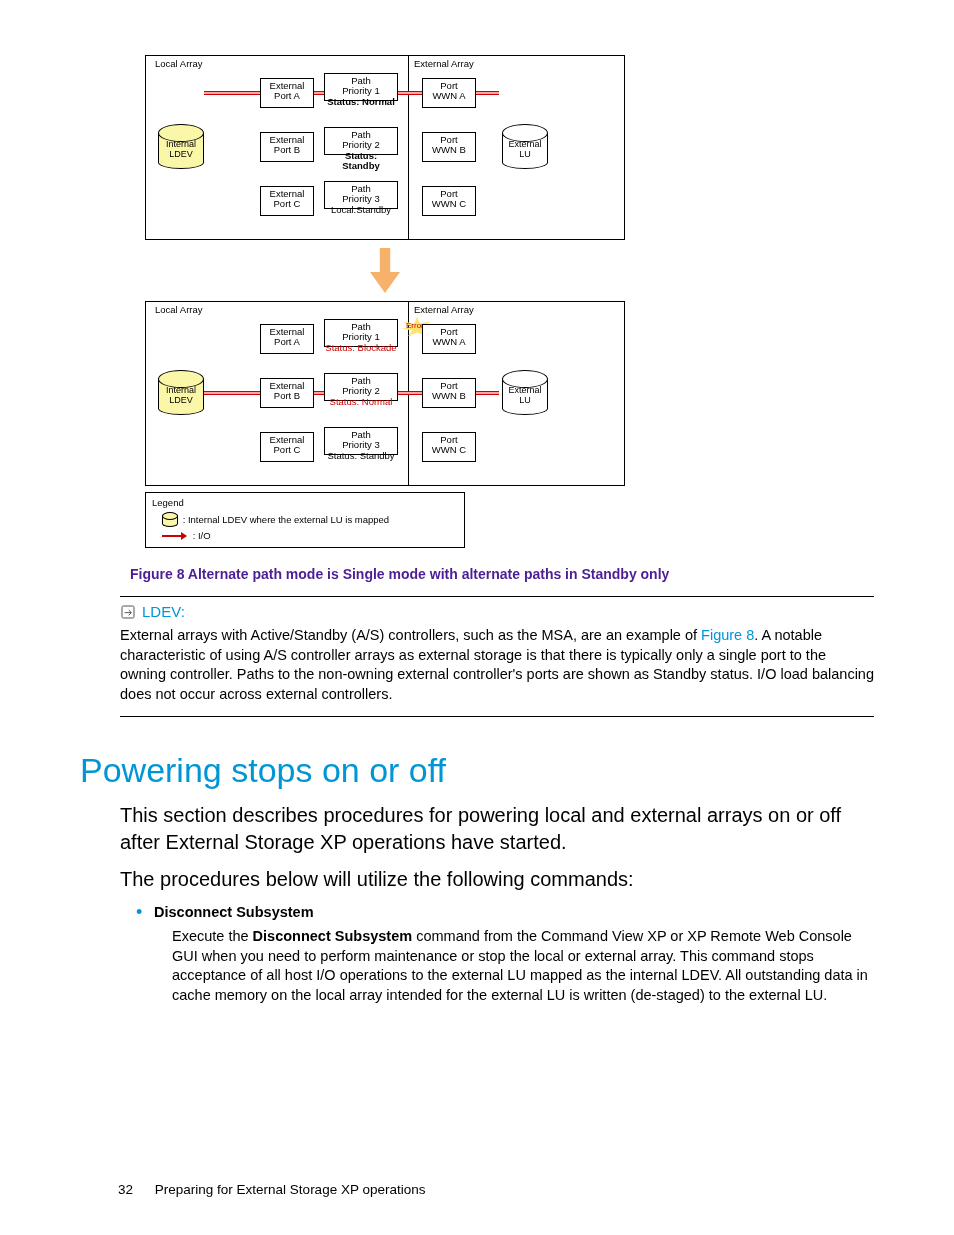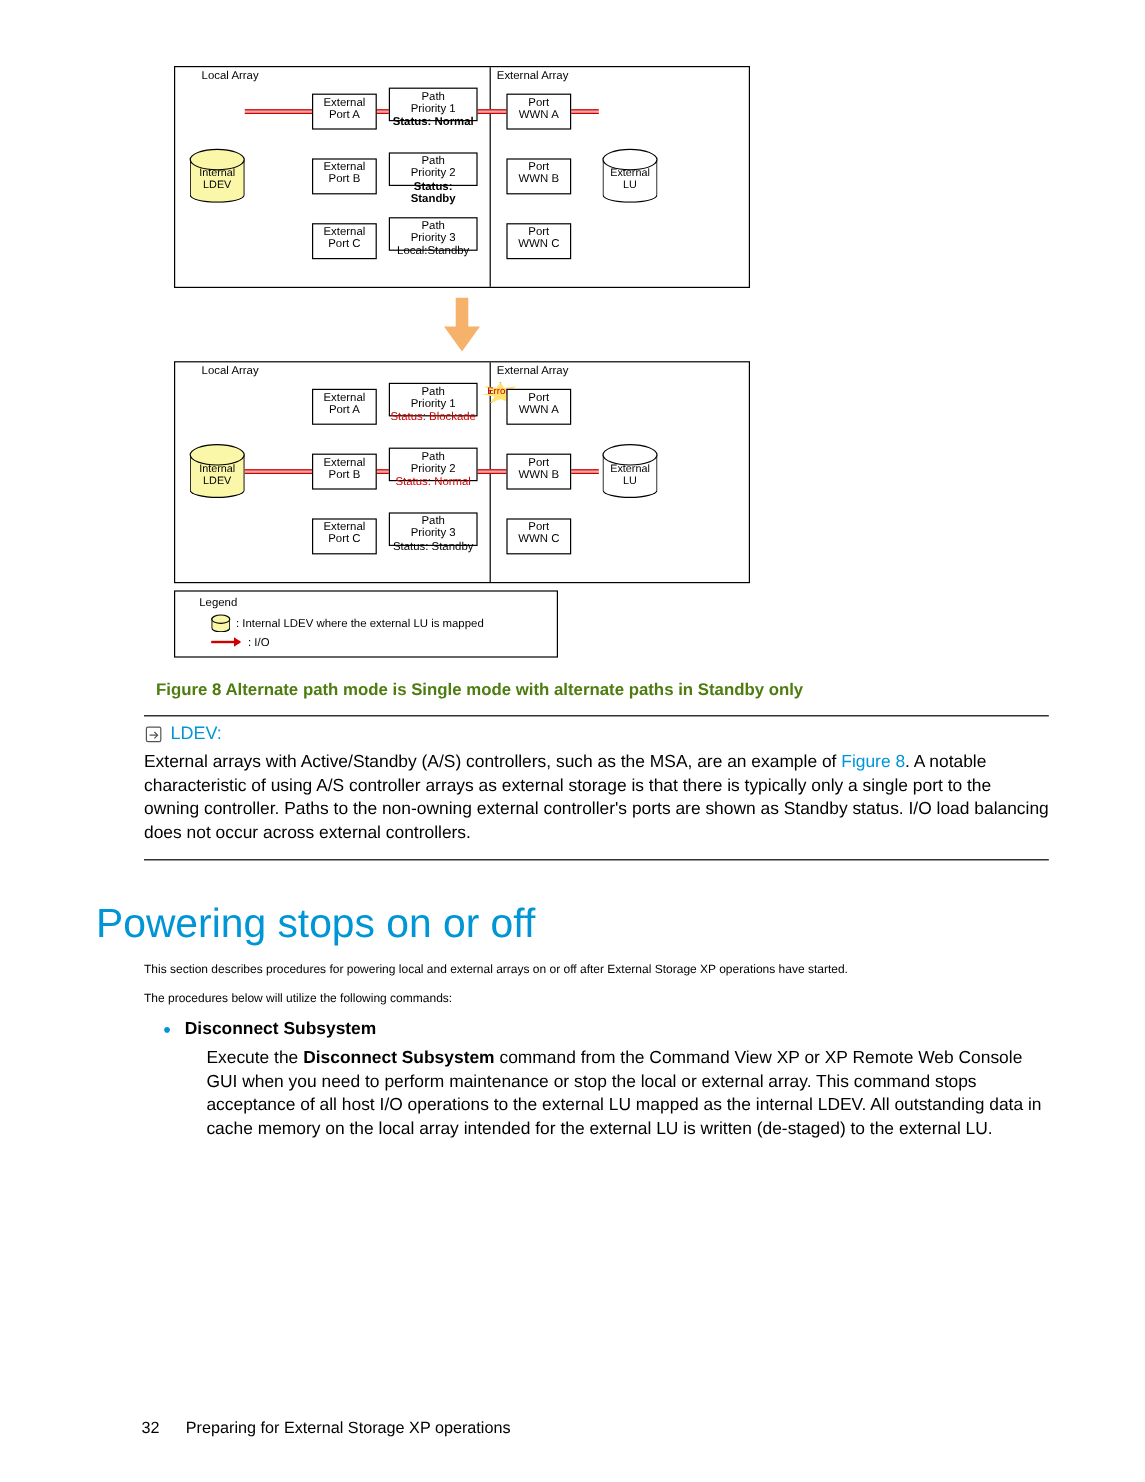--- a/index.html
+++ b/index.html
@@ -16,21 +16,21 @@
     margin-left: 65px;
     width: 480px;
   }
   .dgroup {
     border: 1px solid #000;
     position: relative;
     height: 185px;
     font-size: 9.5px;
     line-height: 1.1;
   }
-  .dgroup .lbl-local { position:absolute; left:22px; top:3px; }
+  .dgroup .lbl-local { position:absolute; left:9px; top:3px; }
   .dgroup .lbl-ext   { position:absolute; left:268px; top:3px; }
   .dgroup .divider   { position:absolute; left:262px; top:0; bottom:0; width:1px; background:#000; }
   .cyl {
     position:absolute; width:46px; height:48px;
   }
   .cyl .body { position:absolute; left:0; top:9px; width:46px; height:36px; border:1px solid #000; border-top:none; border-radius:0 0 50% 50%/0 0 18% 18%; }
   .cyl .top  { position:absolute; left:0; top:0; width:46px; height:18px; border:1px solid #000; border-radius:50%; }
   .cyl.yellow .body, .cyl.yellow .top { background:#faf7a8; }
   .cyl.white  .body, .cyl.white .top  { background:#fff; }
   .cyl .txt { position:absolute; width:100%; text-align:center; top:16px; font-size:9px; }
@@ -46,42 +46,42 @@
   }
   .error-badge {
     position:absolute; width:30px; height:18px; background:#ffe36b; border:1px solid #c90;
     clip-path: polygon(50% 0,60% 30%,95% 20%,70% 50%,100% 60%,65% 70%,80% 100%,50% 80%,20% 100%,35% 70%,0 60%,30% 50%,5% 20%,40% 30%);
     font-size:8px; text-align:center; line-height:18px; color:#c00;
   }
   .path-line {
     position:absolute; height:4px; background:#f5a6a6; border-top:1px solid #c00; border-bottom:1px solid #c00;
   }
   .legend {
-    border:1px solid #000; width:320px; font-size:9.5px; padding:4px 6px 6px 20px; margin-top:6px;
+    border:1px solid #000; width:320px; font-size:9.5px; padding:4px 6px 6px 6px; margin-top:6px;
   }
   .legend .mini-cyl { display:inline-block; width:14px; height:16px; position:relative; vertical-align:middle; margin-right:4px;}
   .legend .mini-cyl::before{content:"";position:absolute;left:0;top:3px;width:14px;height:11px;border:1px solid #000;border-top:none;background:#faf7a8;border-radius:0 0 50% 50%/0 0 30% 30%;}
   .legend .mini-cyl::after{content:"";position:absolute;left:0;top:0;width:14px;height:6px;border:1px solid #000;background:#faf7a8;border-radius:50%;}
   .legend .io-arrow{display:inline-block;width:24px;height:2px;background:#c00;position:relative;vertical-align:middle;margin-right:4px;}
   .legend .io-arrow::after{content:"";position:absolute;right:-1px;top:-3px;border-left:6px solid #c00;border-top:4px solid transparent;border-bottom:4px solid transparent;}
   .fig-caption {
-    color:#4d7c0f; font-weight:bold; font-size:14px; text-align:left;
+    color:#4c1d95; font-weight:bold; font-size:14px; text-align:left;
     margin: 18px 0 14px 50px;
   }
   .hr { border:none; border-top:1px solid #000; margin-left:40px; }
   .note-block { margin-left:40px; margin-top:6px; }
   .note-hdr { color:#0096d6; font-size:15px; display:flex; align-items:center; gap:6px; margin-bottom:6px;}
   .note-icon{width:16px;height:16px;}
   .note-body { font-size:14.5px; line-height:1.35; }
   .link { color:#0096d6; }
   h1.section {
     color:#0096d6; font-weight:300; font-size:34px; margin:34px 0 12px 0;
     font-family: "Segoe UI Light", "Helvetica Neue", Arial, sans-serif;
   }
-  .body-text { font-size:10px; line-height:1.35; margin-left:40px; margin-bottom:10px; }
+  .body-text { font-size:20px; line-height:1.35; margin-left:40px; margin-bottom:10px; }
   ul.cmd { margin-left:56px; }
   ul.cmd > li { list-style:none; position:relative; padding-left:18px; margin-bottom:6px;}
   ul.cmd > li::before{content:"•"; color:#0096d6; position:absolute; left:0; font-size:18px; line-height:18px;}
   .cmd-name{font-weight:bold; font-size:14.5px;}
   .cmd-para{font-size:14.5px; line-height:1.35; margin-left:18px; margin-top:6px;}
   .footer { position:absolute; bottom:38px; left:118px; font-size:13.5px; }
   .footer .pn{margin-right:18px;}
 </style>
 </head>
 <body>

